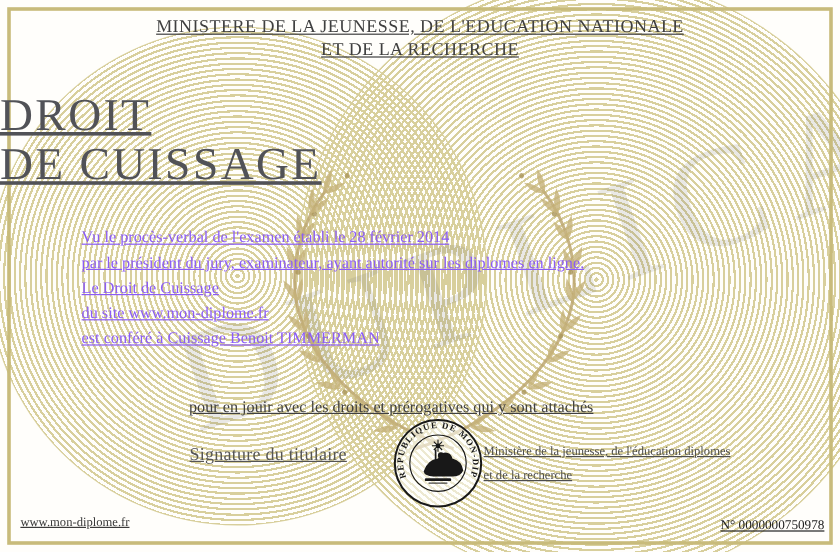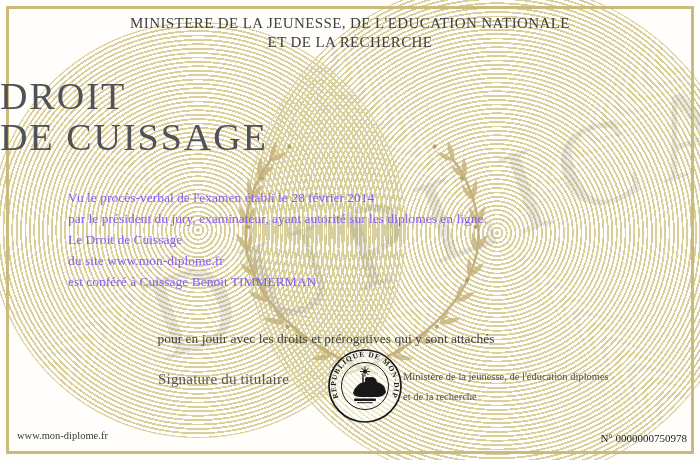--- a/index.html
+++ b/index.html
@@ -22,21 +22,21 @@
     position:absolute;left:128px;top:258px;z-index:2;
     font-size:120px;letter-spacing:16px;white-space:nowrap;
     color:rgba(125,125,125,0.17);font-family:"Liberation Serif",serif;
     transform:rotate(-19.5deg);transform-origin:0 0;
   }
   .wreath{position:absolute;left:0;top:0;z-index:3;pointer-events:none;}
   .frame{
     position:absolute;left:6px;top:6px;right:6px;bottom:6px;
     border:3px solid #c8bb7b;z-index:4;pointer-events:none;
   }
-  .txt{position:absolute;z-index:5;}
+  .txt{position:absolute;z-index:5;text-decoration:underline;}
   .header{
     left:0;right:0;top:14px;text-align:center;
     font-size:15px;line-height:19px;letter-spacing:0.4px;color:#3f3f3f;
   }
   .title{
     left:0;right:0;top:76px;text-align:left;
     font-size:38px;line-height:41px;letter-spacing:2px;color:#515257;
   }
   .body-block{
     left:68px;top:187px;width:560px;

